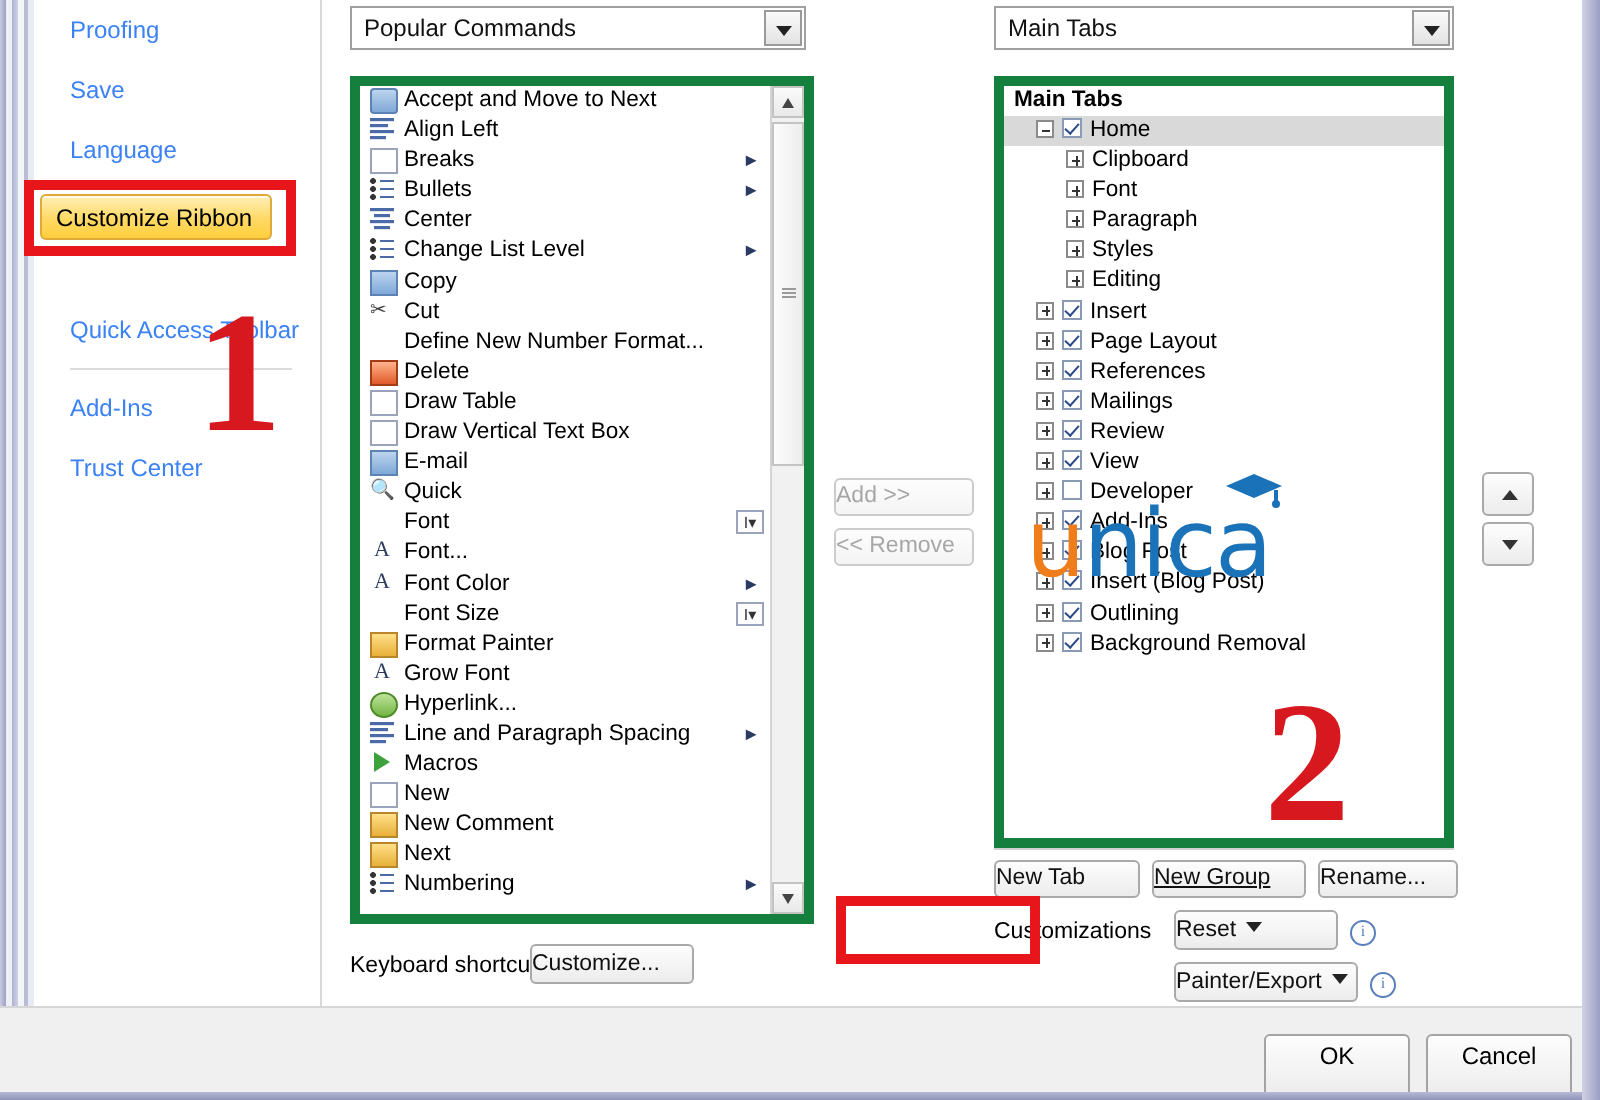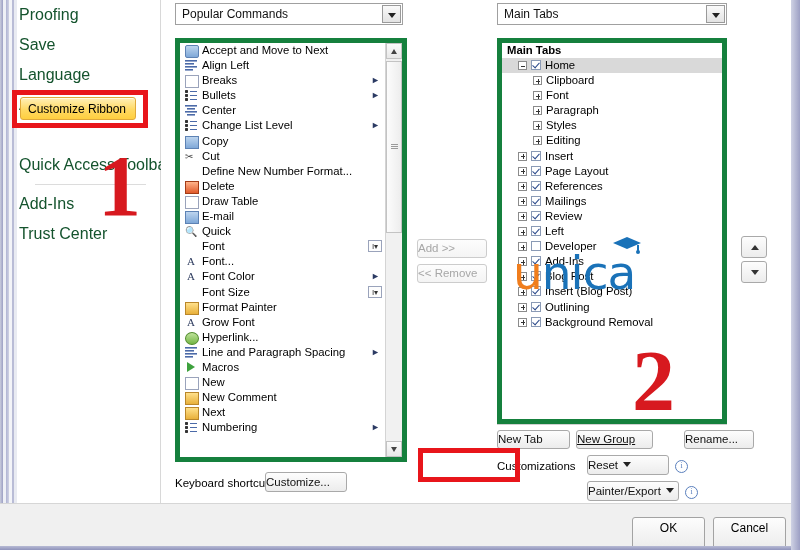--- a/index.html
+++ b/index.html
@@ -19,21 +19,21 @@
   .edge4{left:9px;width:3px;background:#f3f4f8;}
   .edge5{left:12px;width:2px;background:#b9bcd6;}
   .edge6{left:14px;width:3px;background:#e9ebf2;}
 
   .dlg-bottom{position:absolute;left:0;right:0;bottom:0;height:46px;background:#f0f0f0;border-top:1px solid #d6d6d6;}
   .dlg-bottom-line{position:absolute;left:0;right:0;bottom:0;height:4px;background:linear-gradient(to bottom,#b7bad4,#8f93bb);}
   .right-edge{position:absolute;right:0;top:0;bottom:0;width:9px;background:linear-gradient(to left,#9c9fc4,#cfd2e4);}
 
   
   #leftnav{position:absolute;left:17px;top:0;width:143px;bottom:46px;background:#ffffff;border-right:1px solid #d8d8d8;}
-  .nav-item{height:30px;line-height:30px;padding-left:2px;font-size:16px;color:#14532d;white-space:nowrap;}
+  .nav-item{height:30px;line-height:30px;padding-left:18px;font-size:12px;color:#3b82f6;white-space:nowrap;}
   .nav-sep{height:1px;background:#dcdcdc;margin:4px 14px 4px 18px;}
   .nav-selected{
     position:absolute;left:20px;top:97px;width:116px;height:23px;
     background:linear-gradient(to bottom,#fff0b8,#ffd964 55%,#ffcf3f);
     border:1px solid #e0a93a;border-radius:3px;
     line-height:23px;padding-left:7px;font-size:12px;color:#000;box-sizing:border-box;
     box-shadow:inset 0 1px 0 #fffbe8;
   }
   .redbox-1{position:absolute;left:12px;top:90px;width:136px;height:38px;border:5px solid #e8151b;box-sizing:border-box;}
 
@@ -138,21 +138,21 @@
     border:1px solid #a9a9a9;border-radius:3px;box-sizing:border-box;}
   .movebtn i{position:absolute;left:9px;border-left:4px solid transparent;border-right:4px solid transparent;}
   #btn-up{left:580px;top:236px;}
   #btn-up i{top:8px;border-bottom:5px solid #333;}
   #btn-down{left:580px;top:261px;}
   #btn-down i{top:8px;border-top:5px solid #333;}
 
   
   #btn-newtab{left:336px;top:430px;width:73px;height:19px;line-height:17px;}
   #btn-newgroup{left:415px;top:430px;width:77px;height:19px;line-height:17px;text-decoration:underline;}
-  #btn-rename{left:498px;top:430px;width:70px;height:19px;line-height:17px;margin-left:25px;}
+  #btn-rename{left:498px;top:430px;width:70px;height:19px;line-height:17px;}
   #lbl-customizations{position:absolute;left:336px;top:459px;font-size:11.5px;line-height:14px;}
   #btn-reset{left:426px;top:455px;width:82px;height:20px;line-height:18px;}
   #btn-import{left:426px;top:481px;width:92px;height:20px;line-height:18px;}
   .caretlbl:after{content:"";display:inline-block;margin-left:5px;border-left:4px solid transparent;border-right:4px solid transparent;border-top:5px solid #222;vertical-align:2px;}
   .infoi{position:absolute;width:11px;height:11px;border:1px solid #5a7fbd;border-radius:50%;color:#5a7fbd;
     font-size:8px;line-height:10px;text-align:center;font-family:"Liberation Serif",serif;}
   #info1{left:514px;top:460px;}
   #info2{left:524px;top:486px;}
   .redbox-2{position:absolute;left:418px;top:448px;width:102px;height:34px;border:5px solid #e8151b;box-sizing:border-box;}
 
@@ -220,20 +220,21 @@
             <div class="row"><span class="ico"><span class="ic ic-lines"></span></span><span class="lbl">Align Left</span></div>
             <div class="row"><span class="ico"><span class="ic ic-white"></span></span><span class="lbl">Breaks</span><span class="sub">►</span></div>
             <div class="row"><span class="ico"><span class="ic ic-bullets"></span></span><span class="lbl">Bullets</span><span class="sub">►</span></div>
             <div class="row"><span class="ico"><span class="ic ic-center"></span></span><span class="lbl">Center</span></div>
             <div class="row"><span class="ico"><span class="ic ic-bullets"></span></span><span class="lbl">Change List Level</span><span class="sub">►</span></div>
             <div class="row"><span class="ico"><span class="ic ic-blue"></span></span><span class="lbl">Copy</span></div>
             <div class="row"><span class="ico"><span class="ic ic-scis">✂</span></span><span class="lbl">Cut</span></div>
             <div class="row"><span class="ico"></span><span class="lbl">Define New Number Format...</span></div>
             <div class="row"><span class="ico"><span class="ic ic-red"></span></span><span class="lbl">Delete</span></div>
             <div class="row"><span class="ico"><span class="ic ic-white"></span></span><span class="lbl">Draw Table</span></div>
+            <div class="row"><span class="ico"><span class="ic ic-white"></span></span><span class="lbl">Draw Vertical Text Box</span></div>
             <div class="row"><span class="ico"><span class="ic ic-blue"></span></span><span class="lbl">E-mail</span></div>
             <div class="row"><span class="ico"><span class="ic ic-find">🔍</span></span><span class="lbl">Quick</span></div>
             <div class="row"><span class="ico"></span><span class="lbl">Font</span><span class="spin">I▾</span></div>
             <div class="row"><span class="ico"><span class="ic ic-A">A</span></span><span class="lbl">Font...</span></div>
             <div class="row"><span class="ico"><span class="ic ic-A">A</span></span><span class="lbl">Font Color</span><span class="sub">►</span></div>
             <div class="row"><span class="ico"></span><span class="lbl">Font Size</span><span class="spin">I▾</span></div>
             <div class="row"><span class="ico"><span class="ic ic-gold"></span></span><span class="lbl">Format Painter</span></div>
             <div class="row"><span class="ico"><span class="ic ic-A">A</span></span><span class="lbl">Grow Font</span></div>
             <div class="row"><span class="ico"><span class="ic ic-green" style="border-radius:50%"></span></span><span class="lbl">Hyperlink...</span></div>
             <div class="row"><span class="ico"><span class="ic ic-lines"></span></span><span class="lbl">Line and Paragraph Spacing</span><span class="sub">►</span></div>
@@ -264,21 +265,21 @@
             <div class="trow ind1"><span class="exp plus"></span><span>Clipboard</span></div>
             <div class="trow ind1"><span class="exp plus"></span><span>Font</span></div>
             <div class="trow ind1"><span class="exp plus"></span><span>Paragraph</span></div>
             <div class="trow ind1"><span class="exp plus"></span><span>Styles</span></div>
             <div class="trow ind1"><span class="exp plus"></span><span>Editing</span></div>
             <div class="trow ind0"><span class="exp plus"></span><span class="chk on"></span><span>Insert</span></div>
             <div class="trow ind0"><span class="exp plus"></span><span class="chk on"></span><span>Page Layout</span></div>
             <div class="trow ind0"><span class="exp plus"></span><span class="chk on"></span><span>References</span></div>
             <div class="trow ind0"><span class="exp plus"></span><span class="chk on"></span><span>Mailings</span></div>
             <div class="trow ind0"><span class="exp plus"></span><span class="chk on"></span><span>Review</span></div>
-            <div class="trow ind0"><span class="exp plus"></span><span class="chk on"></span><span>Left</span></div>
+            <div class="trow ind0"><span class="exp plus"></span><span class="chk on"></span><span>View</span></div>
             <div class="trow ind0"><span class="exp plus"></span><span class="chk "></span><span>Developer</span></div>
             <div class="trow ind0"><span class="exp plus"></span><span class="chk on"></span><span>Add-Ins</span></div>
             <div class="trow ind0"><span class="exp plus"></span><span class="chk on"></span><span>Blog Post</span></div>
             <div class="trow ind0"><span class="exp plus"></span><span class="chk on"></span><span>Insert (Blog Post)</span></div>
             <div class="trow ind0"><span class="exp plus"></span><span class="chk on"></span><span>Outlining</span></div>
             <div class="trow ind0"><span class="exp plus"></span><span class="chk on"></span><span>Background Removal</span></div>
           </div>
       </div>
 
       <div class="sep-line"></div>

